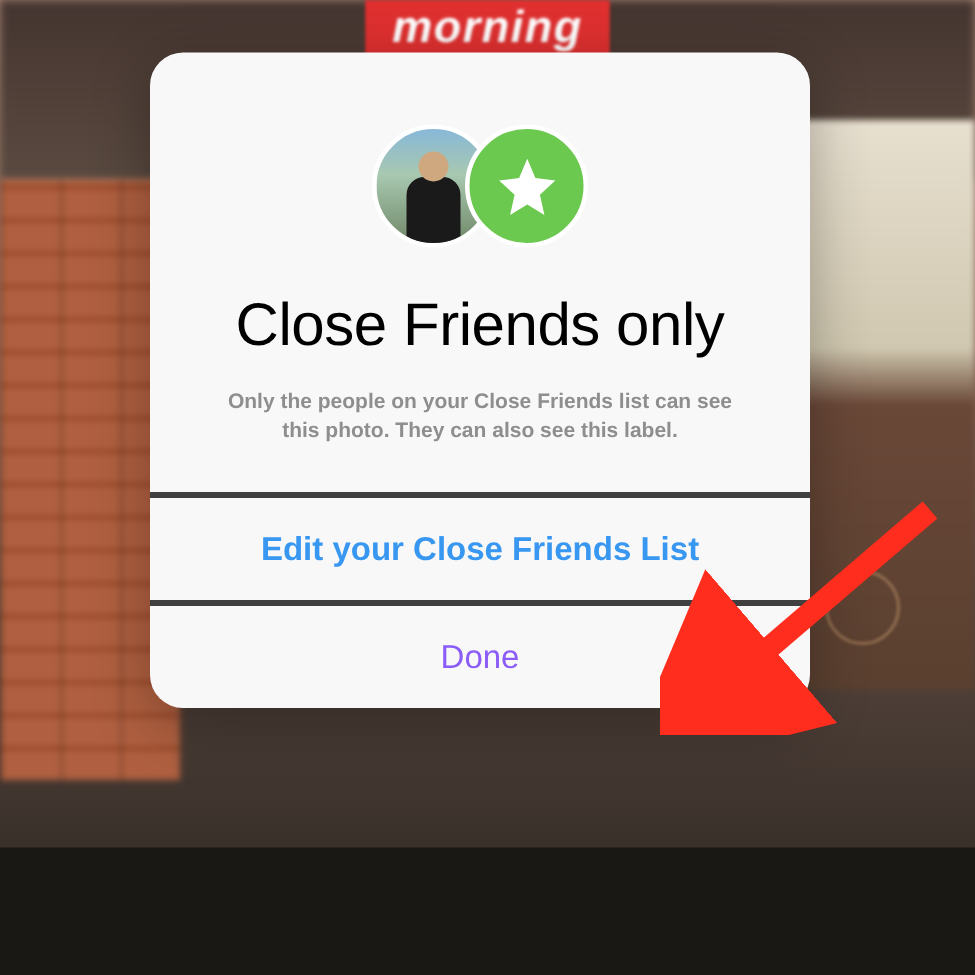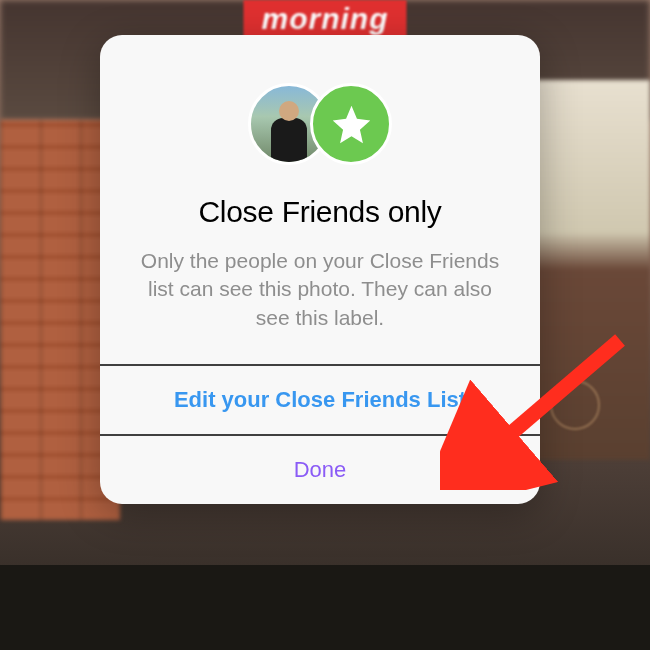--- a/index.html
+++ b/index.html
@@ -174,40 +174,40 @@
       z-index: 2;
     }
     
     .star-badge svg {
       width: 45px;
       height: 45px;
       fill: #fff;
     }
     
     .modal-title {
-      font-size: 30px;
+      font-size: 40px;
       font-weight: 400;
       color: #000;
       margin-bottom: 18px;
       letter-spacing: -0.3px;
     }
     
     .modal-desc {
-      font-size: 21px;
+      font-size: 14px;
       color: #8e8e8e;
       line-height: 1.35;
-      font-weight: 400;
+      font-weight: 700;
       padding: 0 10px;
     }
     
     .modal-btn {
       width: 100%;
       padding: 21px 10px;
       border: none;
-      border-top: 2px solid #404040;
+      border-top: 4px solid #404040;
       background: transparent;
       font-size: 22px;
       font-family: inherit;
       cursor: pointer;
       text-align: center;
     }
     
     .modal-btn-primary {
       color: #3897f0;
       font-weight: 600;

